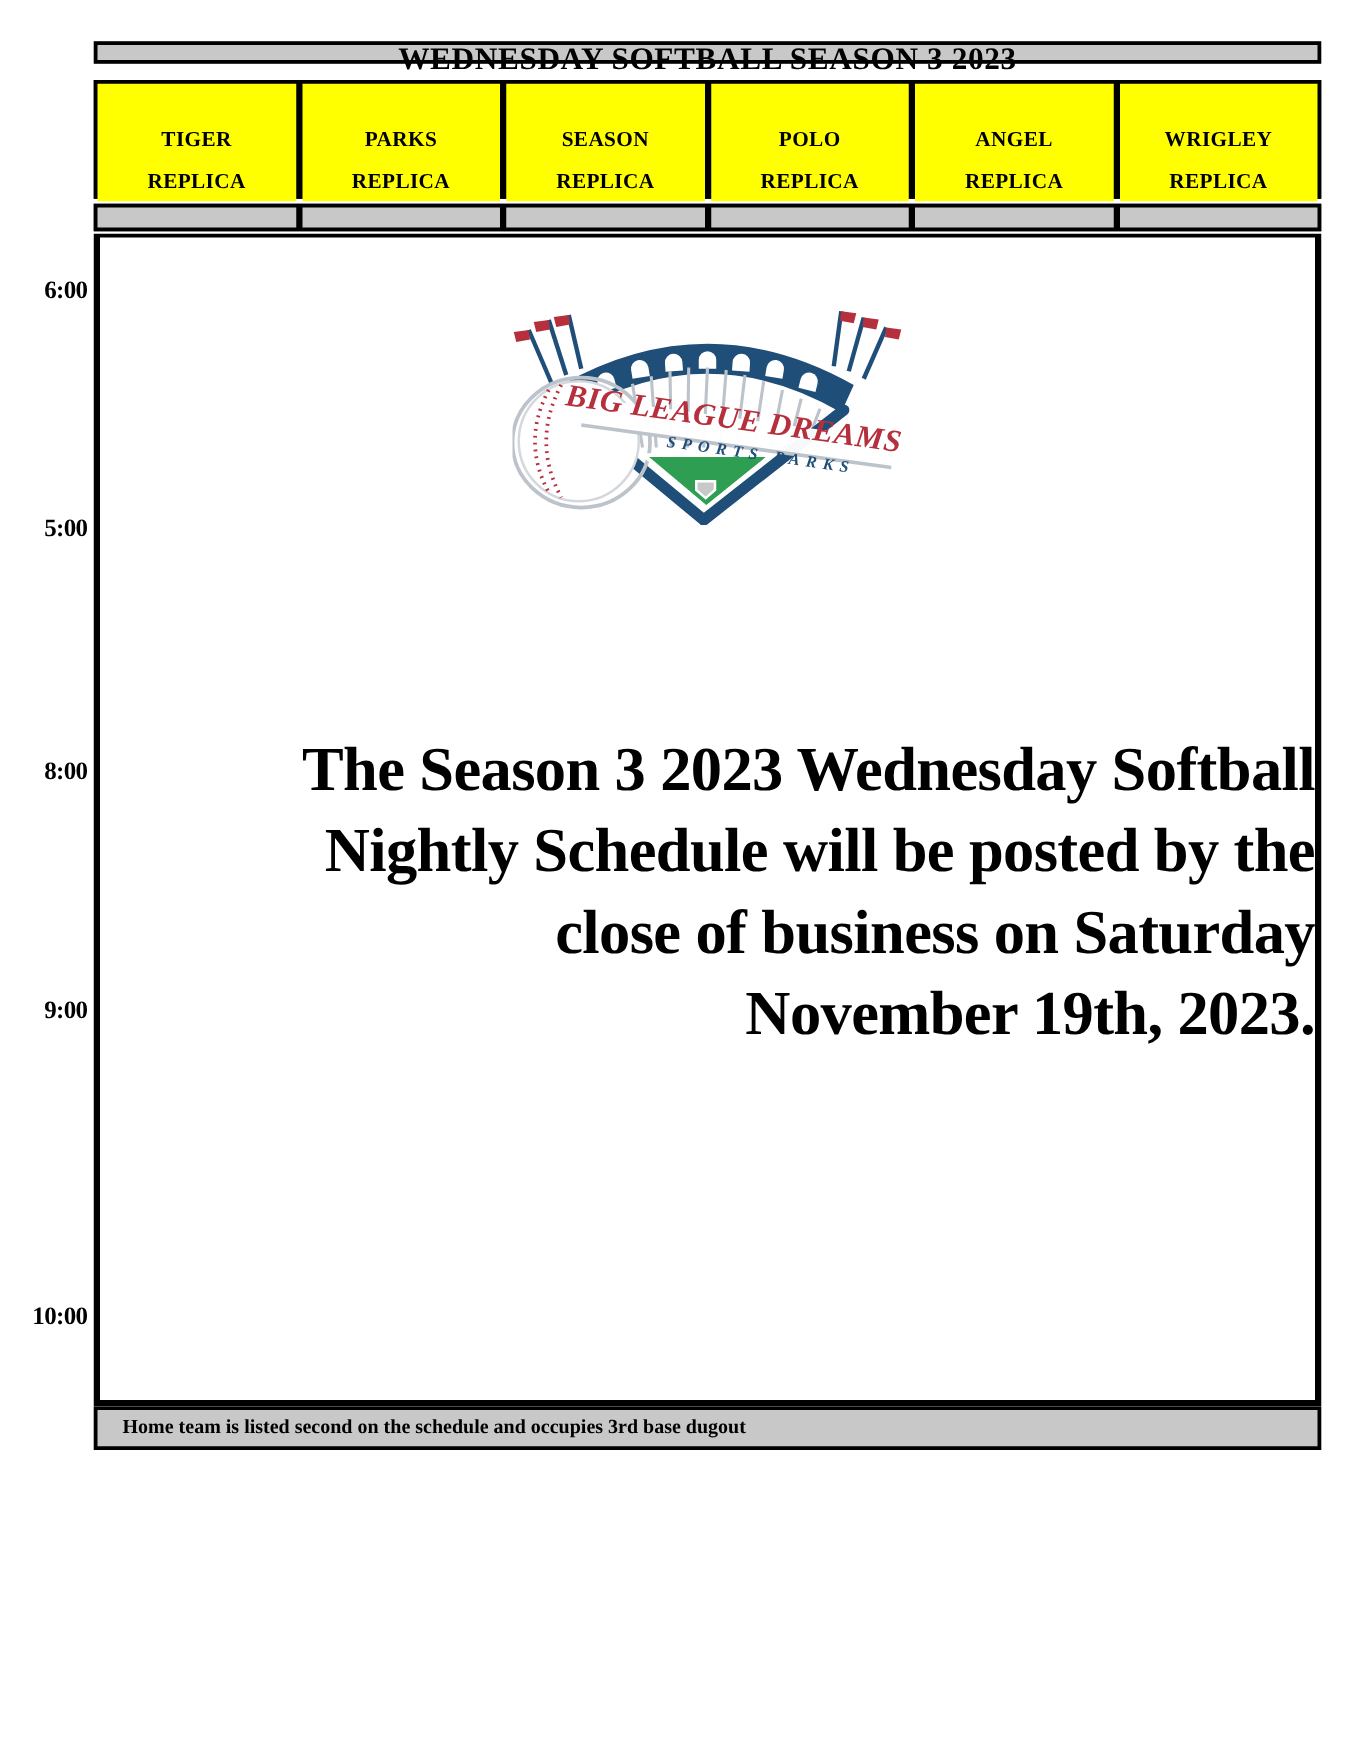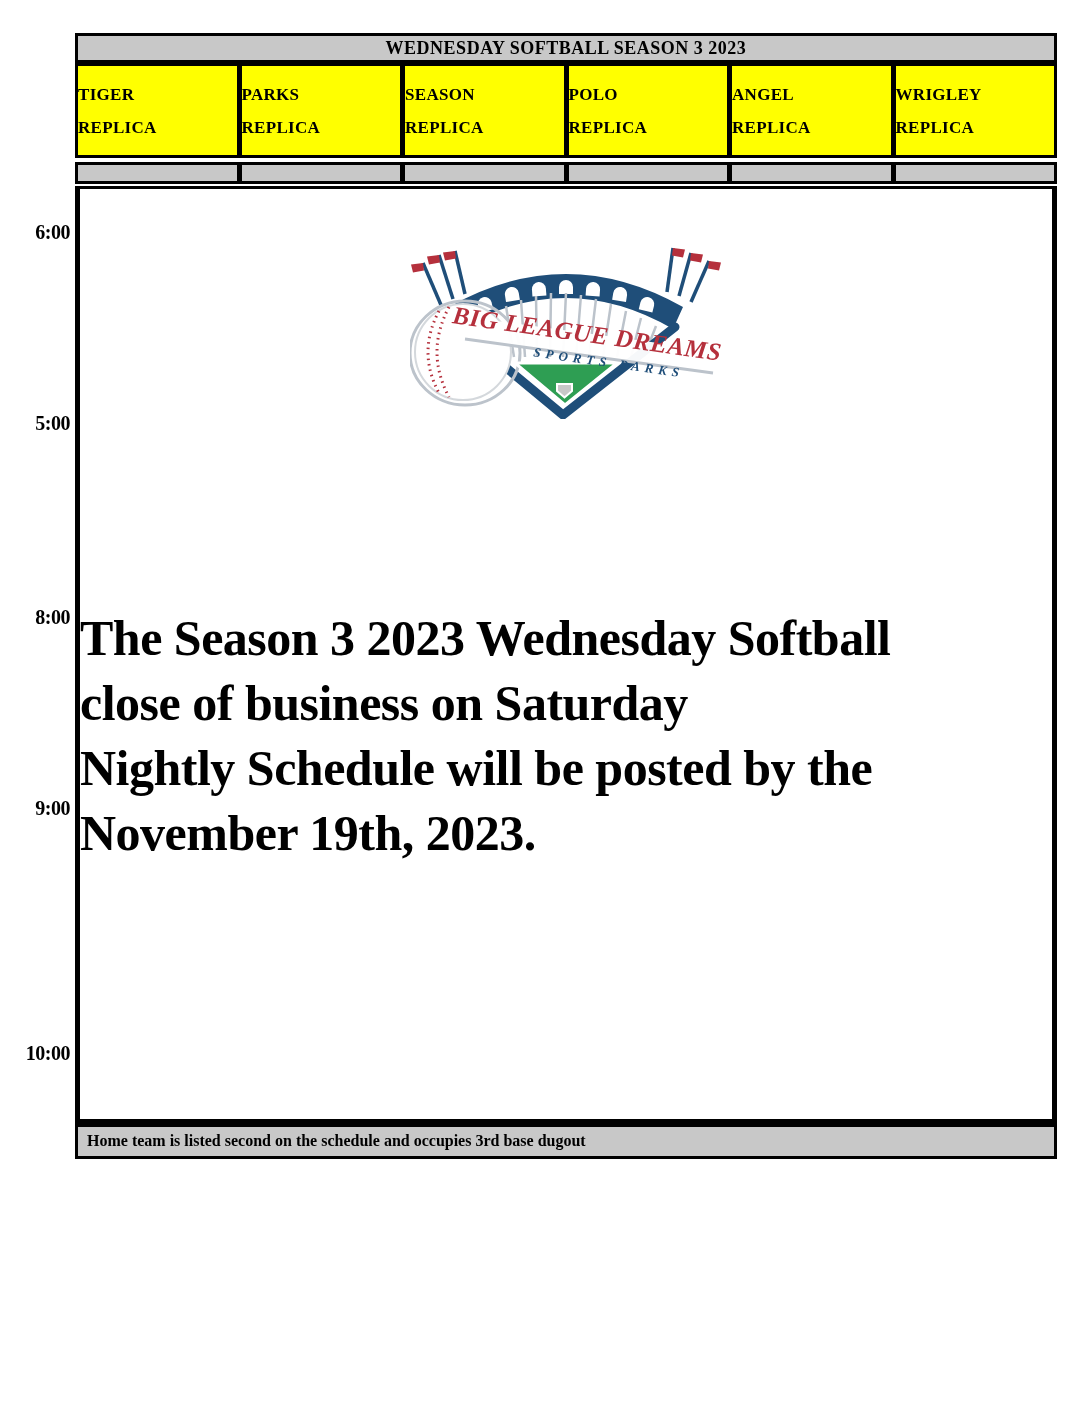--- a/index.html
+++ b/index.html
@@ -6,55 +6,54 @@
   html, body { background: #ffffff; }
   body {
     width: 1088px; height: 1408px;
     position: relative; overflow: hidden;
     font-family: "Liberation Serif", "DejaVu Serif", serif;
     font-weight: bold; color: #000;
   }
   .sheet { position: absolute; left: 75px; top: 33px; width: 982px; }
 
   .title-bar {
-    height: 30px; background: var(--bar_bg); border: 3px solid #000;
-    text-align: center; font-size: 18px; line-height: 24px;
-    letter-spacing: 0.5px; margin-bottom: 0;
+    height: 18px; background: var(--bar_bg); border: 3px solid #000;
+    text-align: center; font-size: 25px; line-height: 24px;
+    letter-spacing: 0.5px; margin-bottom: 13px;
   }
 
   .grid-row {
     display: grid; grid-template-columns: repeat(6, 1fr);
     gap: 5px; background: #000; border: 3px solid #000;
   }
   .header-row { height: 95px; margin-bottom: 4px; }
   .header-cell {
-    background: var(--field_header_bg); text-align: left;
-    font-size: 17px; padding-top: 12px; letter-spacing: 0.3px; font-family: Liberation Serif, serif;
+    background: var(--field_header_bg); text-align: center;
+    font-size: 17px; padding-top: 28px; letter-spacing: 0.3px; font-family: Liberation Serif, serif;
   }
   .header-cell span { display: block; line-height: 33px; }
   .subheader-row { height: 22px; margin-bottom: 2px; }
   .subheader-cell { background: var(--bar_bg); }
 
   .main-area {
     position: relative; height: 938px; background: #fff;
     border: 5px solid #000; border-top-width: 3px;
   }
 
   .logo { position: absolute; top: 50px; left: calc(50% - 156px); }
 
   .notice {
     position: absolute; top: 393px; left: 0; right: 0;
-    text-align: left; font-size: 50px; line-height: 65px;
+    text-align: right; font-size: 50px; line-height: 65px;
     letter-spacing: -0.5px;
-    margin-top: 24px;
   }
 
   .footer-bar {
     height: 35px; background: var(--bar_bg); border: 3px solid #000;
-    font-size: 16px; line-height: 28px; padding-left: 9px;
+    font-size: 16px; line-height: 28px; padding-left: 20px;
   }
 
   .time-label {
     position: absolute; left: 0; width: 70px; text-align: right;
     font-size: 20px; line-height: 18px; letter-spacing: -0.5px;
   }
 </style>
 </head>
 <body>
 
@@ -164,22 +163,22 @@
       <g>
         <path d="M56,78 L306,112 L302,134 L52,100 Z" fill="#ffffff" opacity="0.96"></path>
         <path d="M54,100 L302,134" stroke="#bcc3cb" stroke-width="3" fill="none"></path>
         <text x="176" y="103" transform="rotate(8 176 96)" text-anchor="middle" font-family="Liberation Serif, serif" font-size="25" font-weight="bold" font-style="italic" fill="#b5303c" letter-spacing="0.5">BIG LEAGUE DREAMS</text>
         <text x="198" y="128" transform="rotate(8 198 122)" text-anchor="middle" font-family="Liberation Serif, serif" font-size="13" font-weight="bold" font-style="italic" fill="#1f4e79" letter-spacing="5">SPORTS PARKS</text>
       </g>
     </svg>
 
     <div class="notice">
       <div>The Season 3 2023 Wednesday Softball</div>
+      <div>Nightly Schedule will be posted by the</div>
       <div>close of business on Saturday</div>
-      <div>Nightly Schedule will be posted by the</div>
       <div>November 19th, 2023.</div>
     </div>
   </div>
 
   <div class="footer-bar">
     <span>Home team is listed second on the schedule and occupies 3rd base dugout</span>
   </div>
 
 </div>
 

